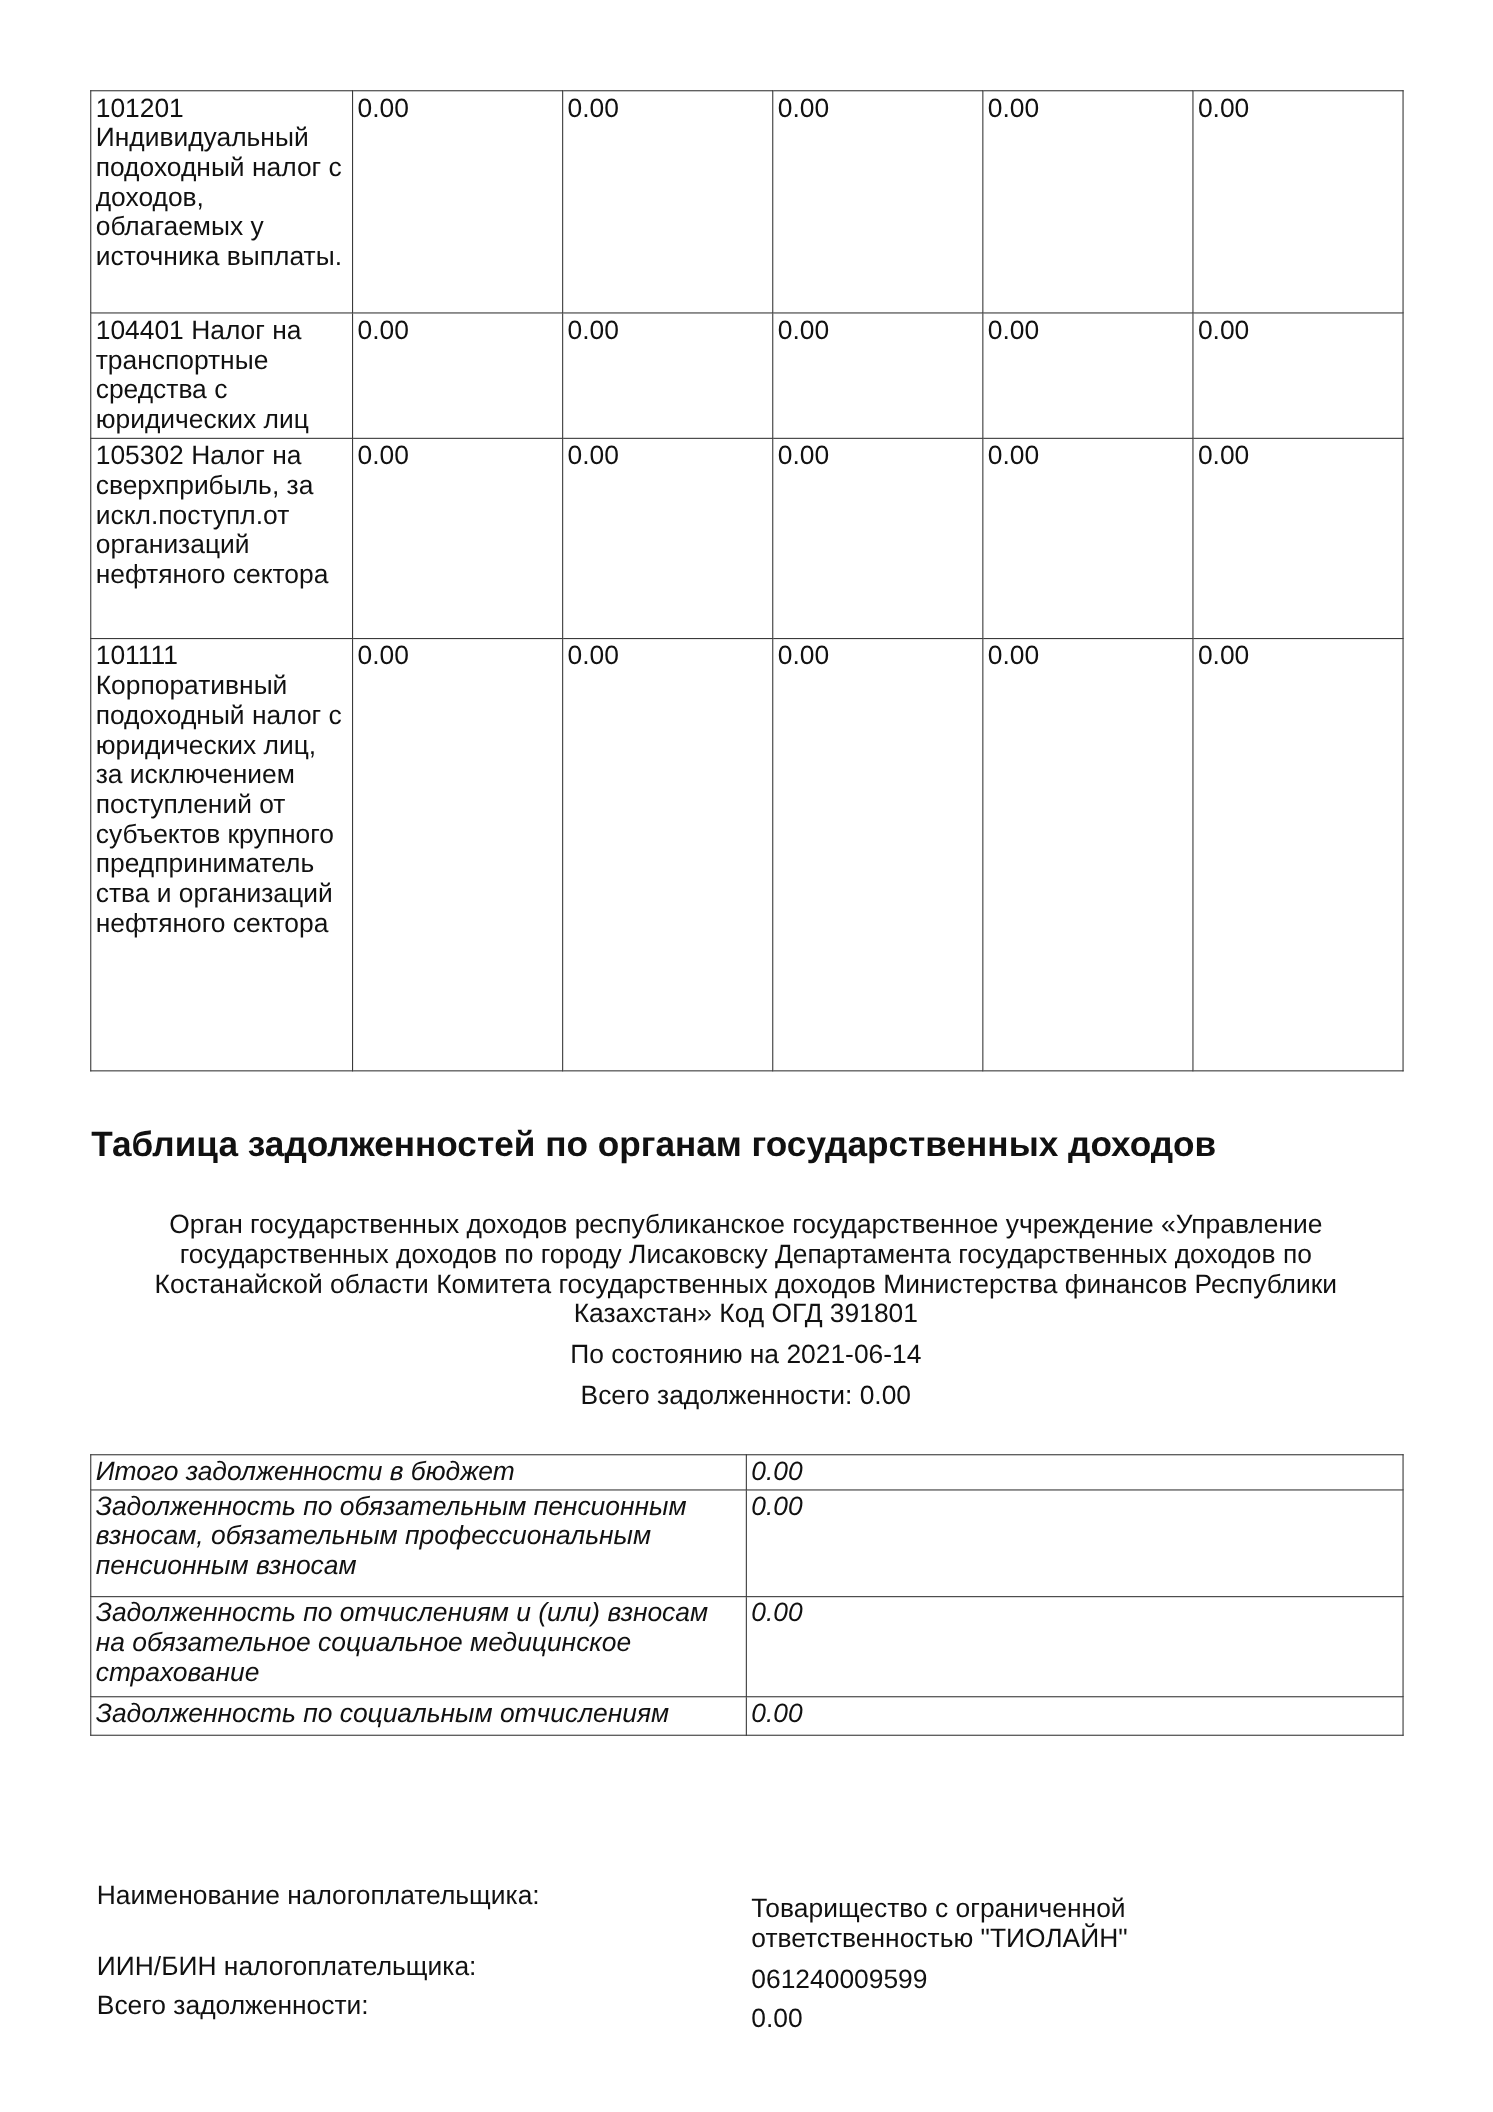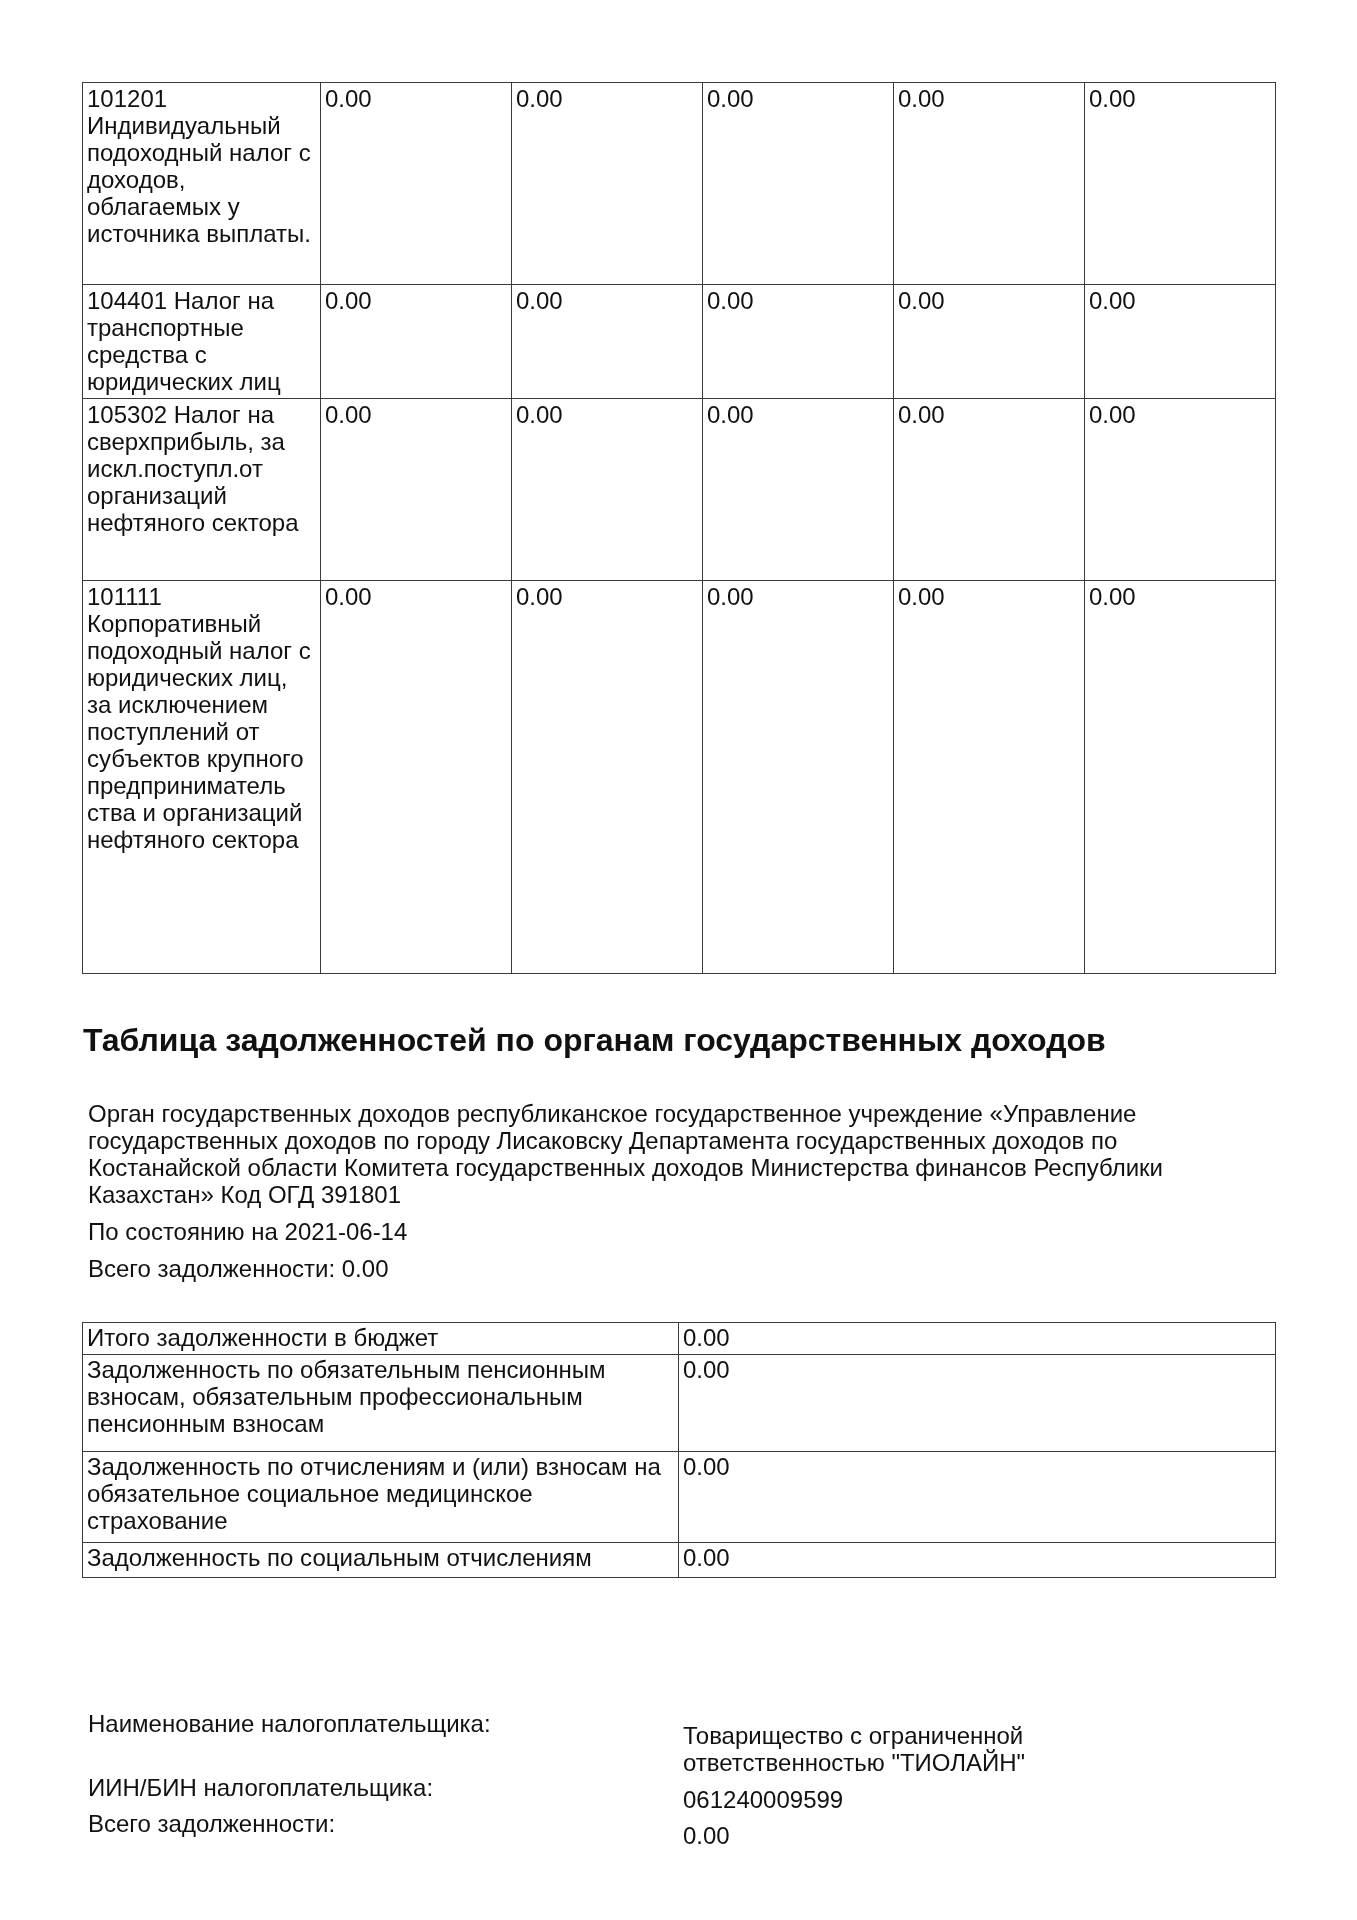--- a/index.html
+++ b/index.html
@@ -55,28 +55,29 @@
   #title-taxpayer { top: 1639px; }
 
   .ogd-block {
     position: absolute;
     left: 88px;
     top: 1100px;
     width: 1180px;
   }
   .ogd-block p {
     margin: 0;
+    text-align: center;
   }
   .ogd-block p.org { margin-bottom: 10px; }
   .ogd-block p.date { margin-bottom: 10px; }
 
   #debt-table { left: 82px; top: 1322px; width: 1193px; }
   #debt-table col.l { width: 596px; }
   #debt-table col.v { width: 597px; }
-  #debt-table td { padding: 1px 4px 3px 4px; }
+  #debt-table td { padding: 1px 4px 3px 4px; font-style: italic; }
   #debt-table tr.d0 td { height: 27px; }
   #debt-table tr.d1 td { height: 92px; }
   #debt-table tr.d2 td { height: 86px; }
   #debt-table tr.d3 td { height: 30px; }
 
   .kv {
     position: absolute;
     left: 88px;
     width: 1180px;
   }

